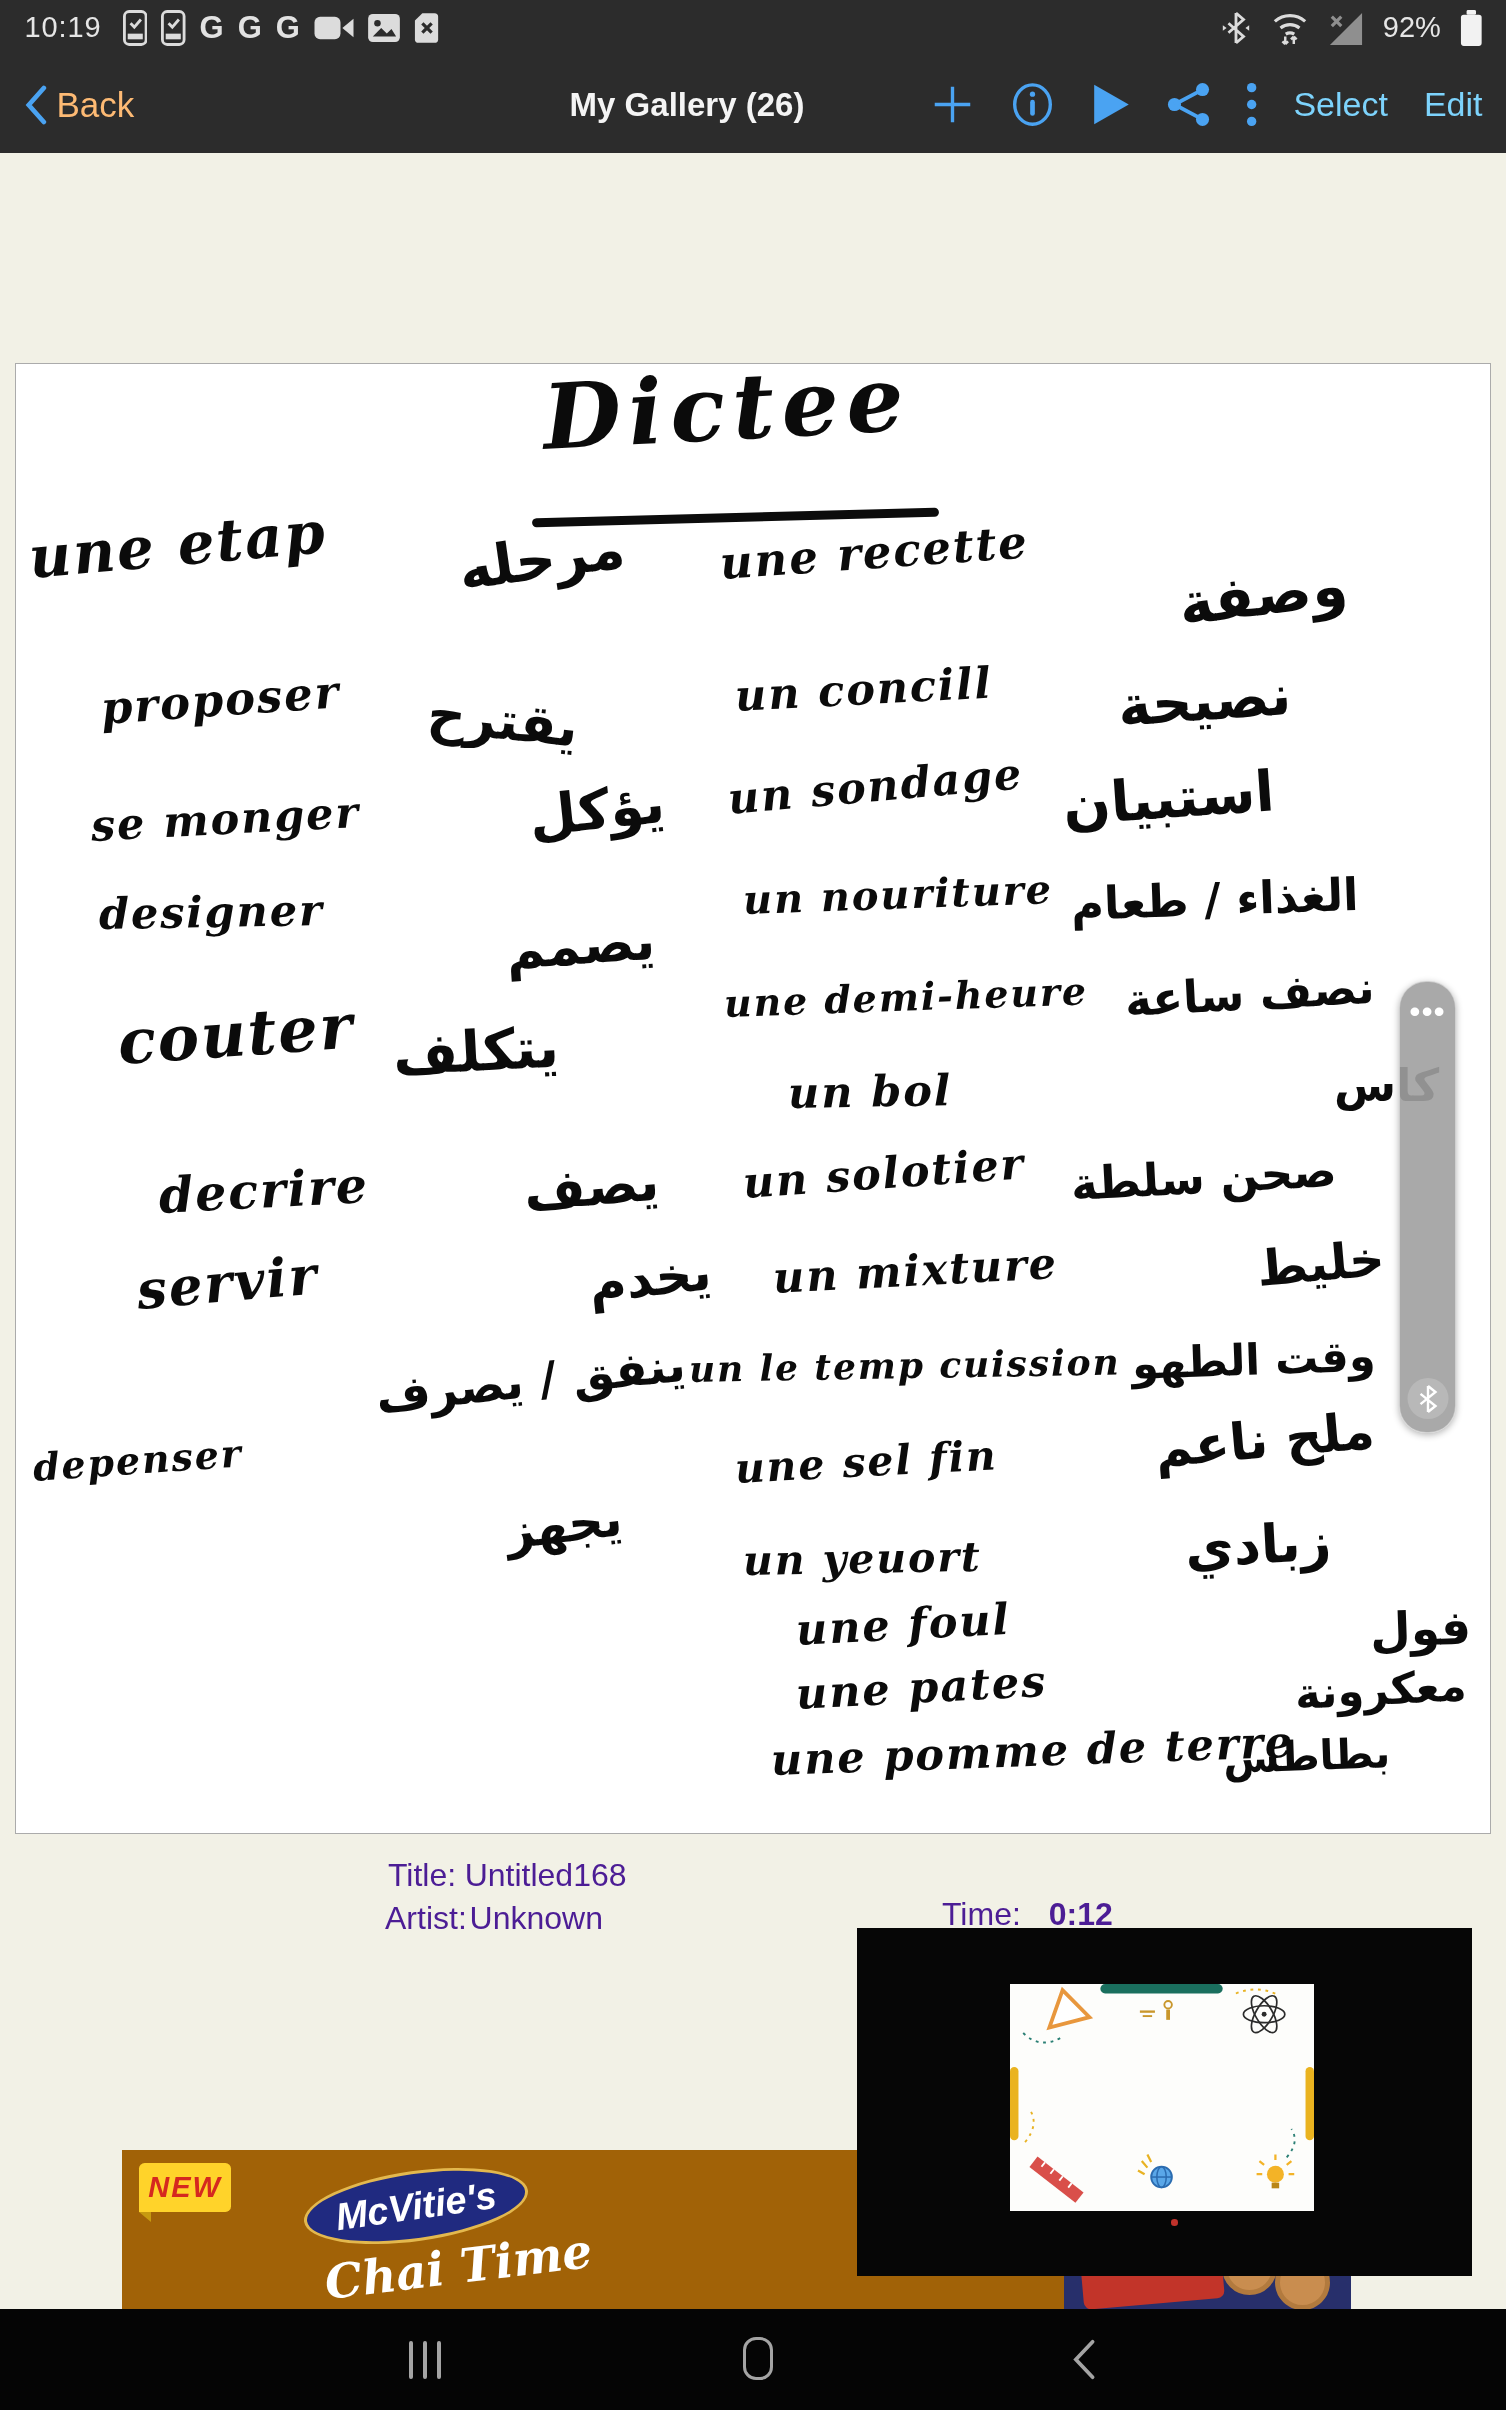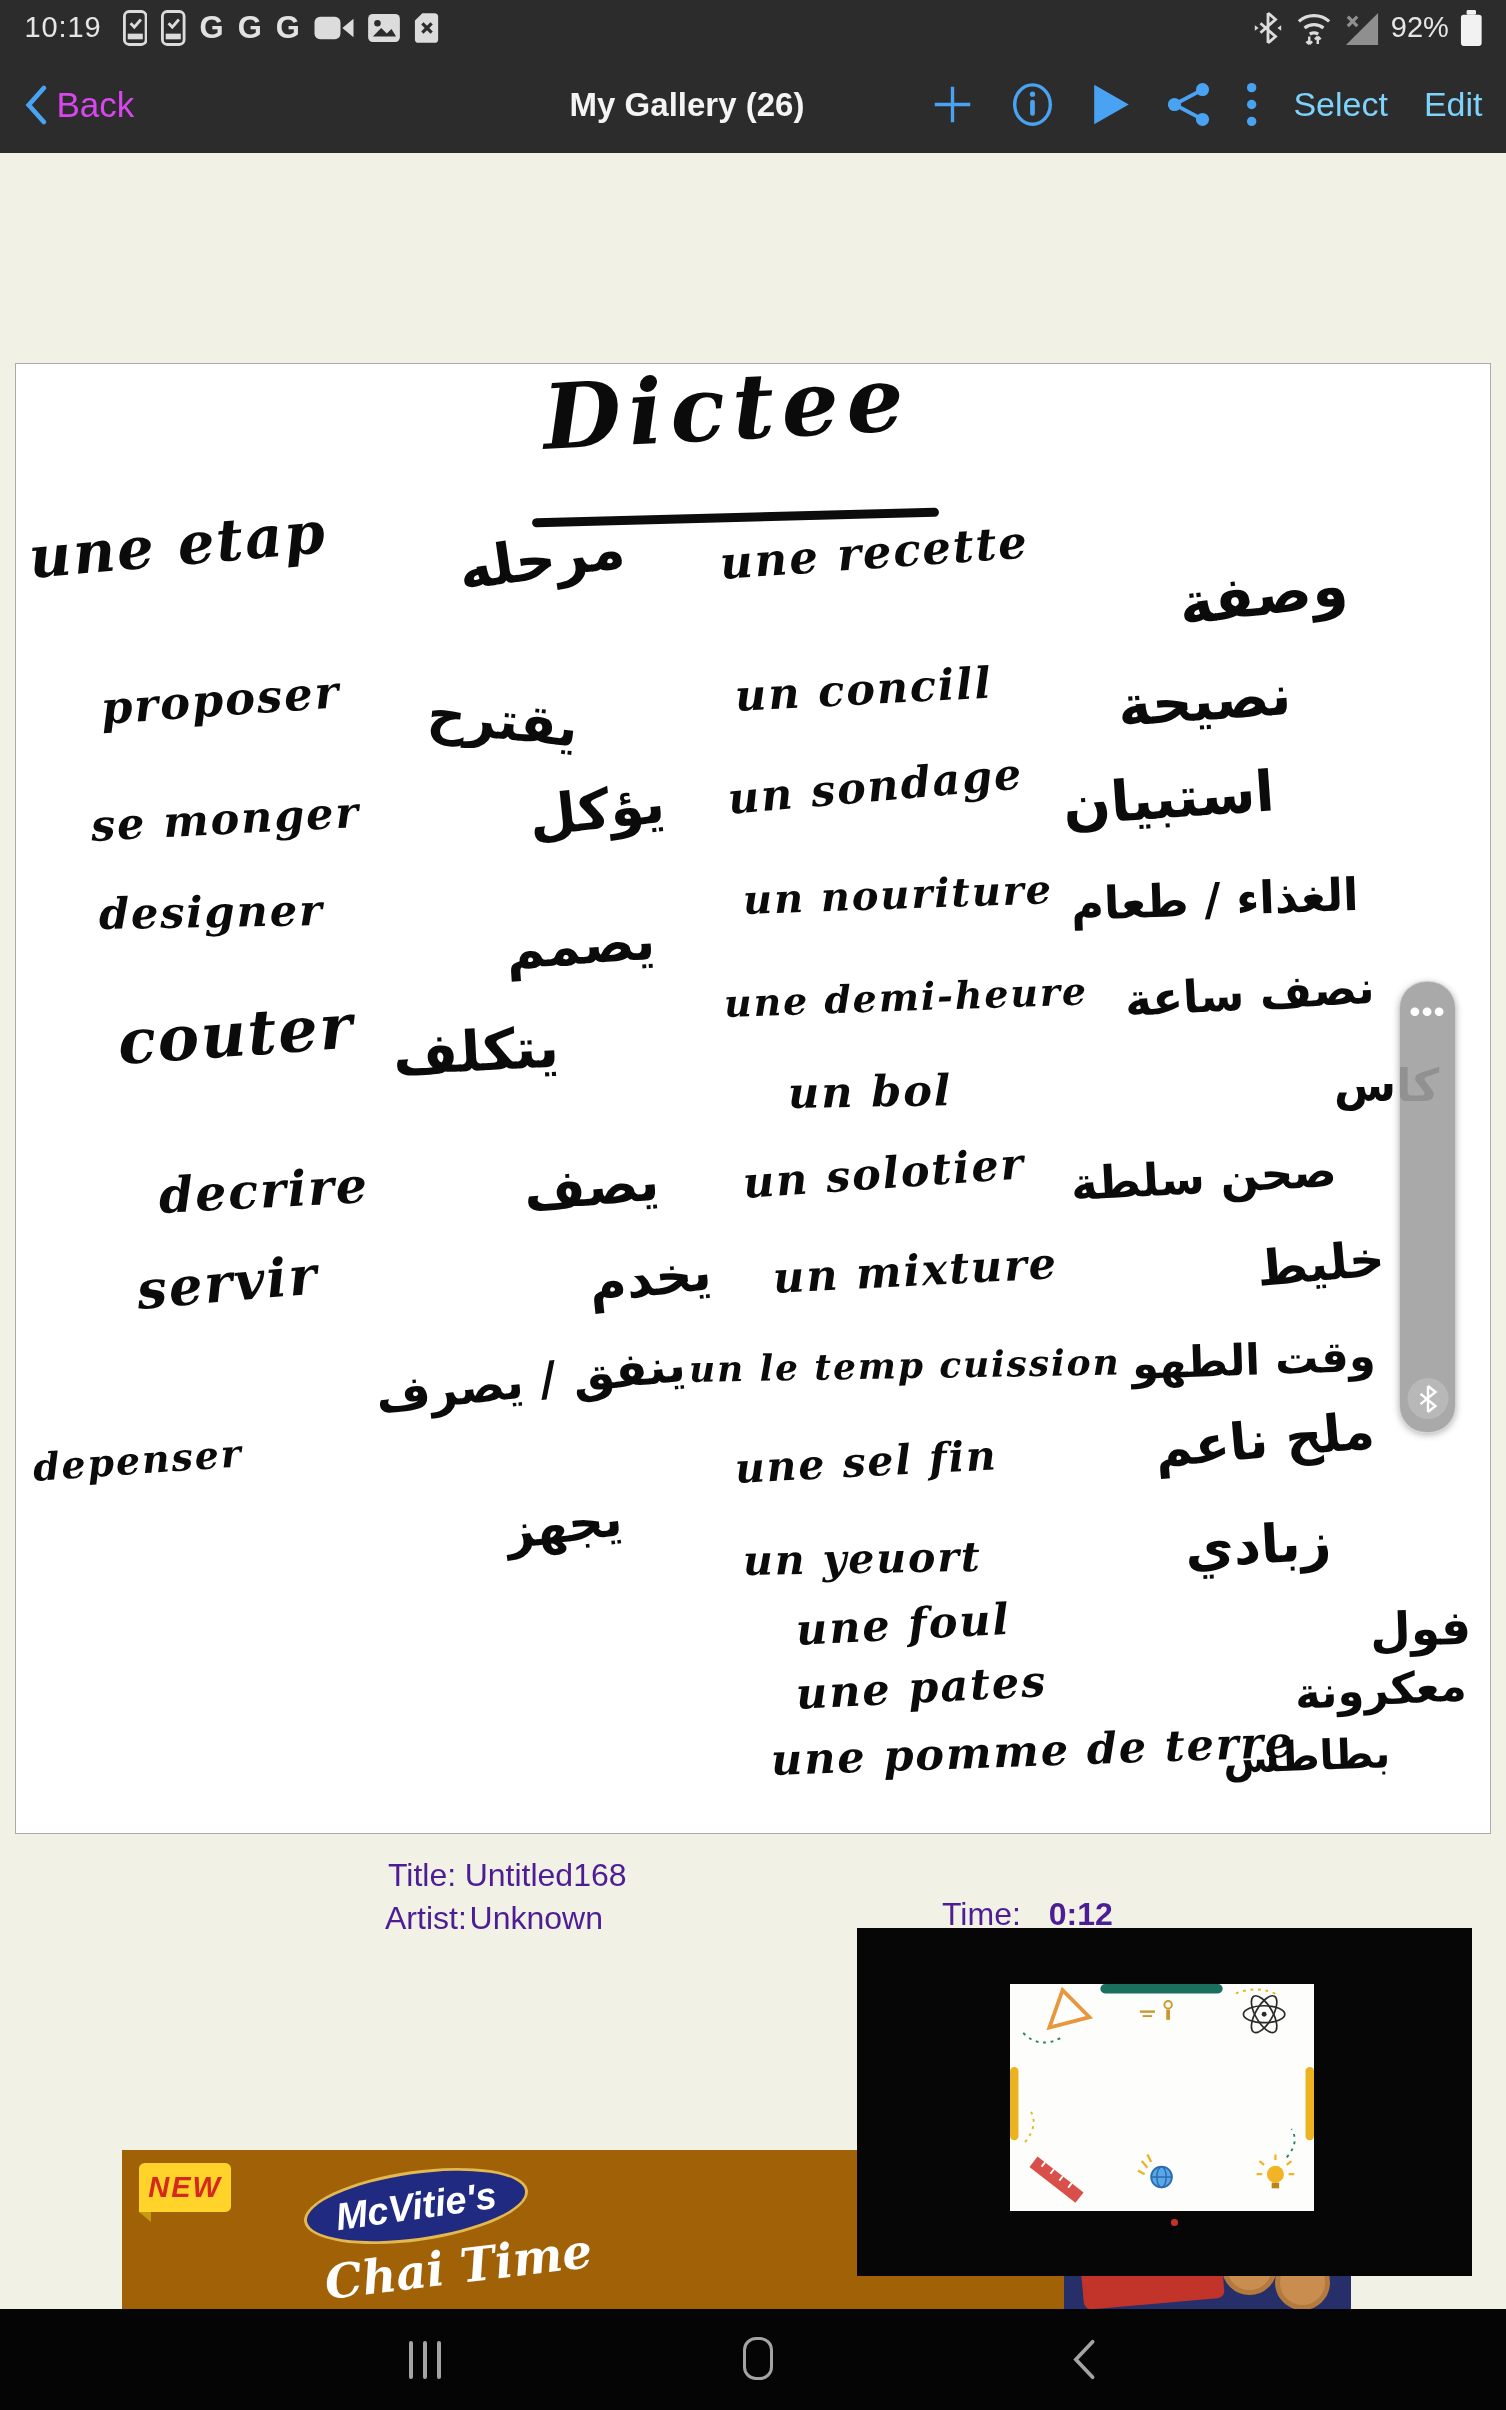--- a/index.html
+++ b/index.html
@@ -6,24 +6,24 @@
   body{
     position:relative;width:1507px;height:2411px;overflow:hidden;
     background:#f2f1e6;font-family:"Liberation Sans",sans-serif;
   }
   
   .top-chrome{position:absolute;left:0;top:0;width:1507px;height:153px;background:#2c2c2c;z-index:3;}
   .status-row{position:absolute;left:0;top:0;width:100%;height:55px;display:flex;align-items:center;padding:0 24.5px;box-sizing:border-box;color:#e6e6e6;}
   .clock{font-size:29px;letter-spacing:0.9px;margin-right:21px;}
   .sic{display:flex;align-items:center;gap:14px;}
   .g-letter{font-size:31px;font-weight:bold;color:#e2e2e2;line-height:1;}
-  .status-right{margin-left:auto;display:flex;align-items:center;gap:11px;justify-content:space-between;}
+  .status-right{margin-left:auto;display:flex;align-items:center;gap:19px;justify-content:space-between;}
   .batt-pct{font-size:29px;}
   .header-row{position:absolute;left:0;top:55px;width:100%;height:99px;}
-  .back-btn{position:absolute;left:24.5px;top:0;height:99px;display:flex;align-items:center;gap:9.4px;color:#d946ef;font-size:35px;cursor:pointer;}
+  .back-btn{position:absolute;left:24.5px;top:0;height:99px;display:flex;align-items:center;gap:9.4px;color:#fdba74;font-size:35px;cursor:pointer;}
   .hdr-title{position:absolute;left:513px;top:0;width:348px;height:99px;display:flex;align-items:center;justify-content:center;color:#f4f4f4;font-size:33px;font-weight:bold;}
   .hdr-actions{position:absolute;right:24.5px;top:0;height:99px;display:flex;align-items:center;gap:36px;}
   .hdr-actions .txt{color:#7dd3fc;font-size:34px;cursor:pointer;}
   .icon-btn{display:flex;align-items:center;justify-content:center;cursor:pointer;}
   
   .note-canvas{position:absolute;left:15px;top:363px;width:1476px;height:1471px;background:#ffffff;border:1.9px solid #ababab;box-sizing:border-box;overflow:hidden;z-index:1;cursor:pointer;}
   .ink{position:absolute;font-family:"DejaVu Serif",serif;font-style:italic;font-weight:bold;color:#0b0b0b;white-space:nowrap;line-height:1;transform-origin:left center;letter-spacing:1.9px;}
   .ink.ar{font-family:"DejaVu Sans",sans-serif;font-style:normal;direction:rtl;letter-spacing:0;}
   .ink.title{letter-spacing:7.5px;}
   .title-underline{position:absolute;left:516px;top:149px;width:407px;height:8.5px;background:#0c0c0c;border-radius:4.7px;transform:rotate(-1.5deg);}

